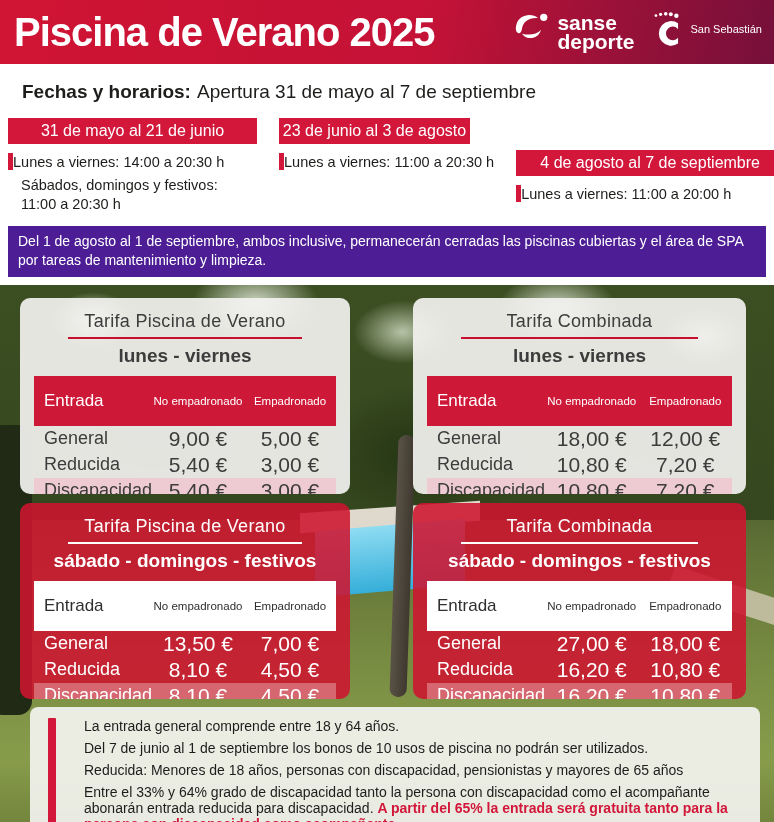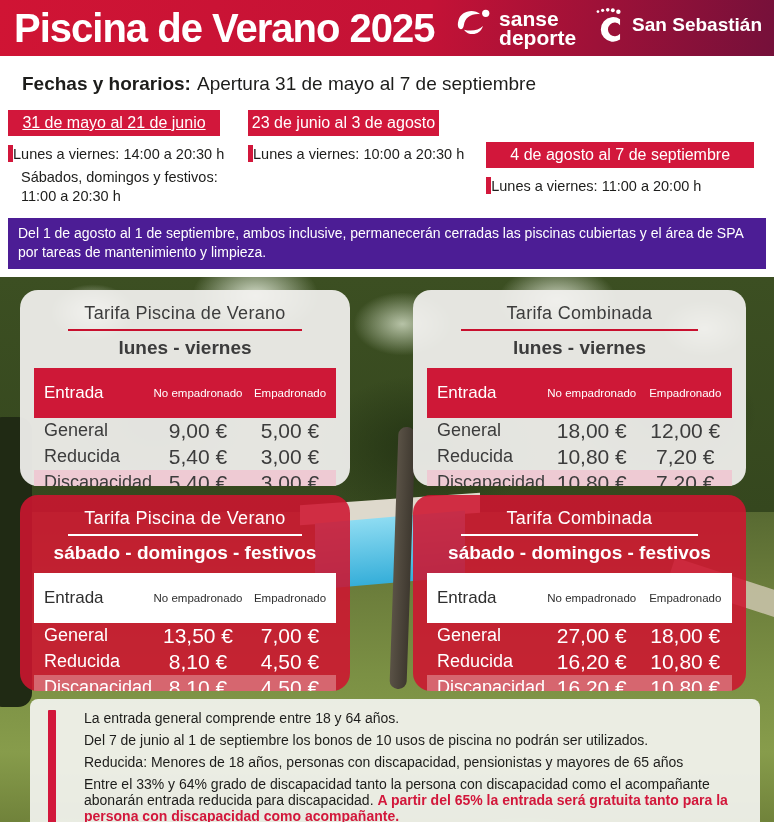--- a/index.html
+++ b/index.html
@@ -1,40 +1,40 @@
 <!DOCTYPE html>
 <html><head>
 <meta charset="utf-8">
 <title>Piscina de Verano 2025</title>
 <style>
   * { margin:0; padding:0; box-sizing:border-box; }
   body { background:#ffffff; font-family:"Liberation Sans", sans-serif; }
   .poster { position:relative; width:774px; height:822px; background:#fff; overflow:hidden; }
 
   
-  .topbar { height:56px; background:linear-gradient(100deg,#d01434 0%,#c41236 55%,#75103a 100%);
+  .topbar { height:64px; background:linear-gradient(100deg,#d01434 0%,#c41236 55%,#75103a 100%);
             display:flex; align-items:center; padding:0 12px 0 14px; }
   .topbar h1 { color:#fff; font-size:40px; font-weight:800; letter-spacing:-1px; }
   .logos { margin-left:auto; display:flex; align-items:center; gap:16px; }
   .sanse { display:flex; align-items:center; gap:6px; color:#fff; }
   .sanse-text span { display:block; font-weight:700; font-size:21px; line-height:19px; }
   .town { display:flex; align-items:center; gap:6px; color:#fff; }
   .town-text span { display:block; }
   .town-caption { font-size:6.5px; letter-spacing:.3px; font-weight:700; }
-  .town-name { font-size:19px; line-height:14px; font-weight:700;margin-top:40px; }
+  .town-name { font-size:11px; line-height:14px; font-weight:400;margin-top:40px; }
 
   
   .intro { padding:17px 22px 9px; font-size:19px; color:#1d1d1b; }
   .intro strong { font-weight:700; margin-right:6px; }
 
   
   .periods { display:flex; gap:22px; margin:6px 0 0 8px; }
   .period-box { height:26px; line-height:26px; background:#d2173b; color:#fff;
                 font-size:16px; text-align:center; }
-  .p1 .period-box { width:212px;text-decoration:underline; } .p2 .period-box { width:191px; } .p3 .period-box { width:268px;margin-top:32px; }
+  .p1 .period-box { width:249px; } .p2 .period-box { width:191px; } .p3 .period-box { width:268px;margin-top:32px; }
   .sched { display:flex; align-items:center; gap:0; margin-top:9px; white-space:nowrap;
            font-size:14.5px; color:#1d1d1b; }
   .sched .bar { width:5px; height:17px; background:#d2173b; flex:0 0 auto; }
   .weekend { margin:6px 0 0 13px; width:205px; font-size:14.5px; line-height:1.3; color:#1d1d1b; }
 
   
   .notice { margin:12px 8px 0; background:#4c1d95; color:#fff; font-size:14px;
             line-height:1.35; padding:6px 10px 8px; }
 
   
@@ -65,21 +65,21 @@
   .ph-bush  { position:absolute; left:0; right:0; bottom:-4px; height:34px;
     background:
       radial-gradient(ellipse 90px 24px at 8% 100%,  #86b43f, transparent 70%),
       radial-gradient(ellipse 110px 26px at 38% 100%, #7cab39, transparent 70%),
       radial-gradient(ellipse 100px 24px at 68% 100%, #8bb944, transparent 70%),
       radial-gradient(ellipse 90px 22px at 94% 100%, #79a636, transparent 70%); }
 
   
   .cards { position:absolute; left:20px; display:grid; grid-template-columns:330px 333px; column-gap:63px; }
   .cards.top { top:13px; } .cards.bottom { top:218px; }
-  .card { height:196px; border-radius:18px; padding:13px 14px 0; overflow:hidden; }
+  .card { height:196px; border-radius:10px; padding:13px 14px 0; overflow:hidden; }
   .card.light { background:rgba(242,241,239,.93); color:#3c3c3c; }
   .card.redc  { background:rgba(206,20,48,.88);  color:#ffffff; }
   .card-title { text-align:center; font-size:18px; font-weight:400; letter-spacing:.3px; }
   .rule { height:1.5px; margin:5px 34px 6px; }
   .light .rule { background:#c8102e; } .redc .rule { background:#fff; }
   .days { text-align:center; font-size:19px; font-weight:700; margin:3px 0 9px; }
   .thead { display:grid; grid-template-columns:118px 1fr 1fr; align-items:center; padding:15px 0; }
   .light .thead { background:#ce1837; color:#fff; }
   .redc  .thead { background:#ffffff; color:#2f2f2f; }
   .c-entry { font-size:17px; padding-left:10px; }
@@ -153,21 +153,21 @@
       <div class="sched">
         <span class="bar"></span>
         <span>Lunes a viernes: 14:00 a 20:30 h</span>
       </div>
       <div class="weekend">Sábados, domingos y festivos: 11:00 a 20:30 h</div>
     </div>
     <div class="period p2">
       <div class="period-box">23 de junio al 3 de agosto</div>
       <div class="sched">
         <span class="bar"></span>
-        <span>Lunes a viernes: 10:00 a 20:30 h</span>
+        <span>Lunes a viernes: 11:00 a 20:30 h</span>
       </div>
     </div>
     <div class="period p3">
       <div class="period-box">4 de agosto al 7 de septiembre</div>
       <div class="sched">
         <span class="bar"></span>
         <span>Lunes a viernes: 11:00 a 20:00 h</span>
       </div>
     </div>
   </div>

